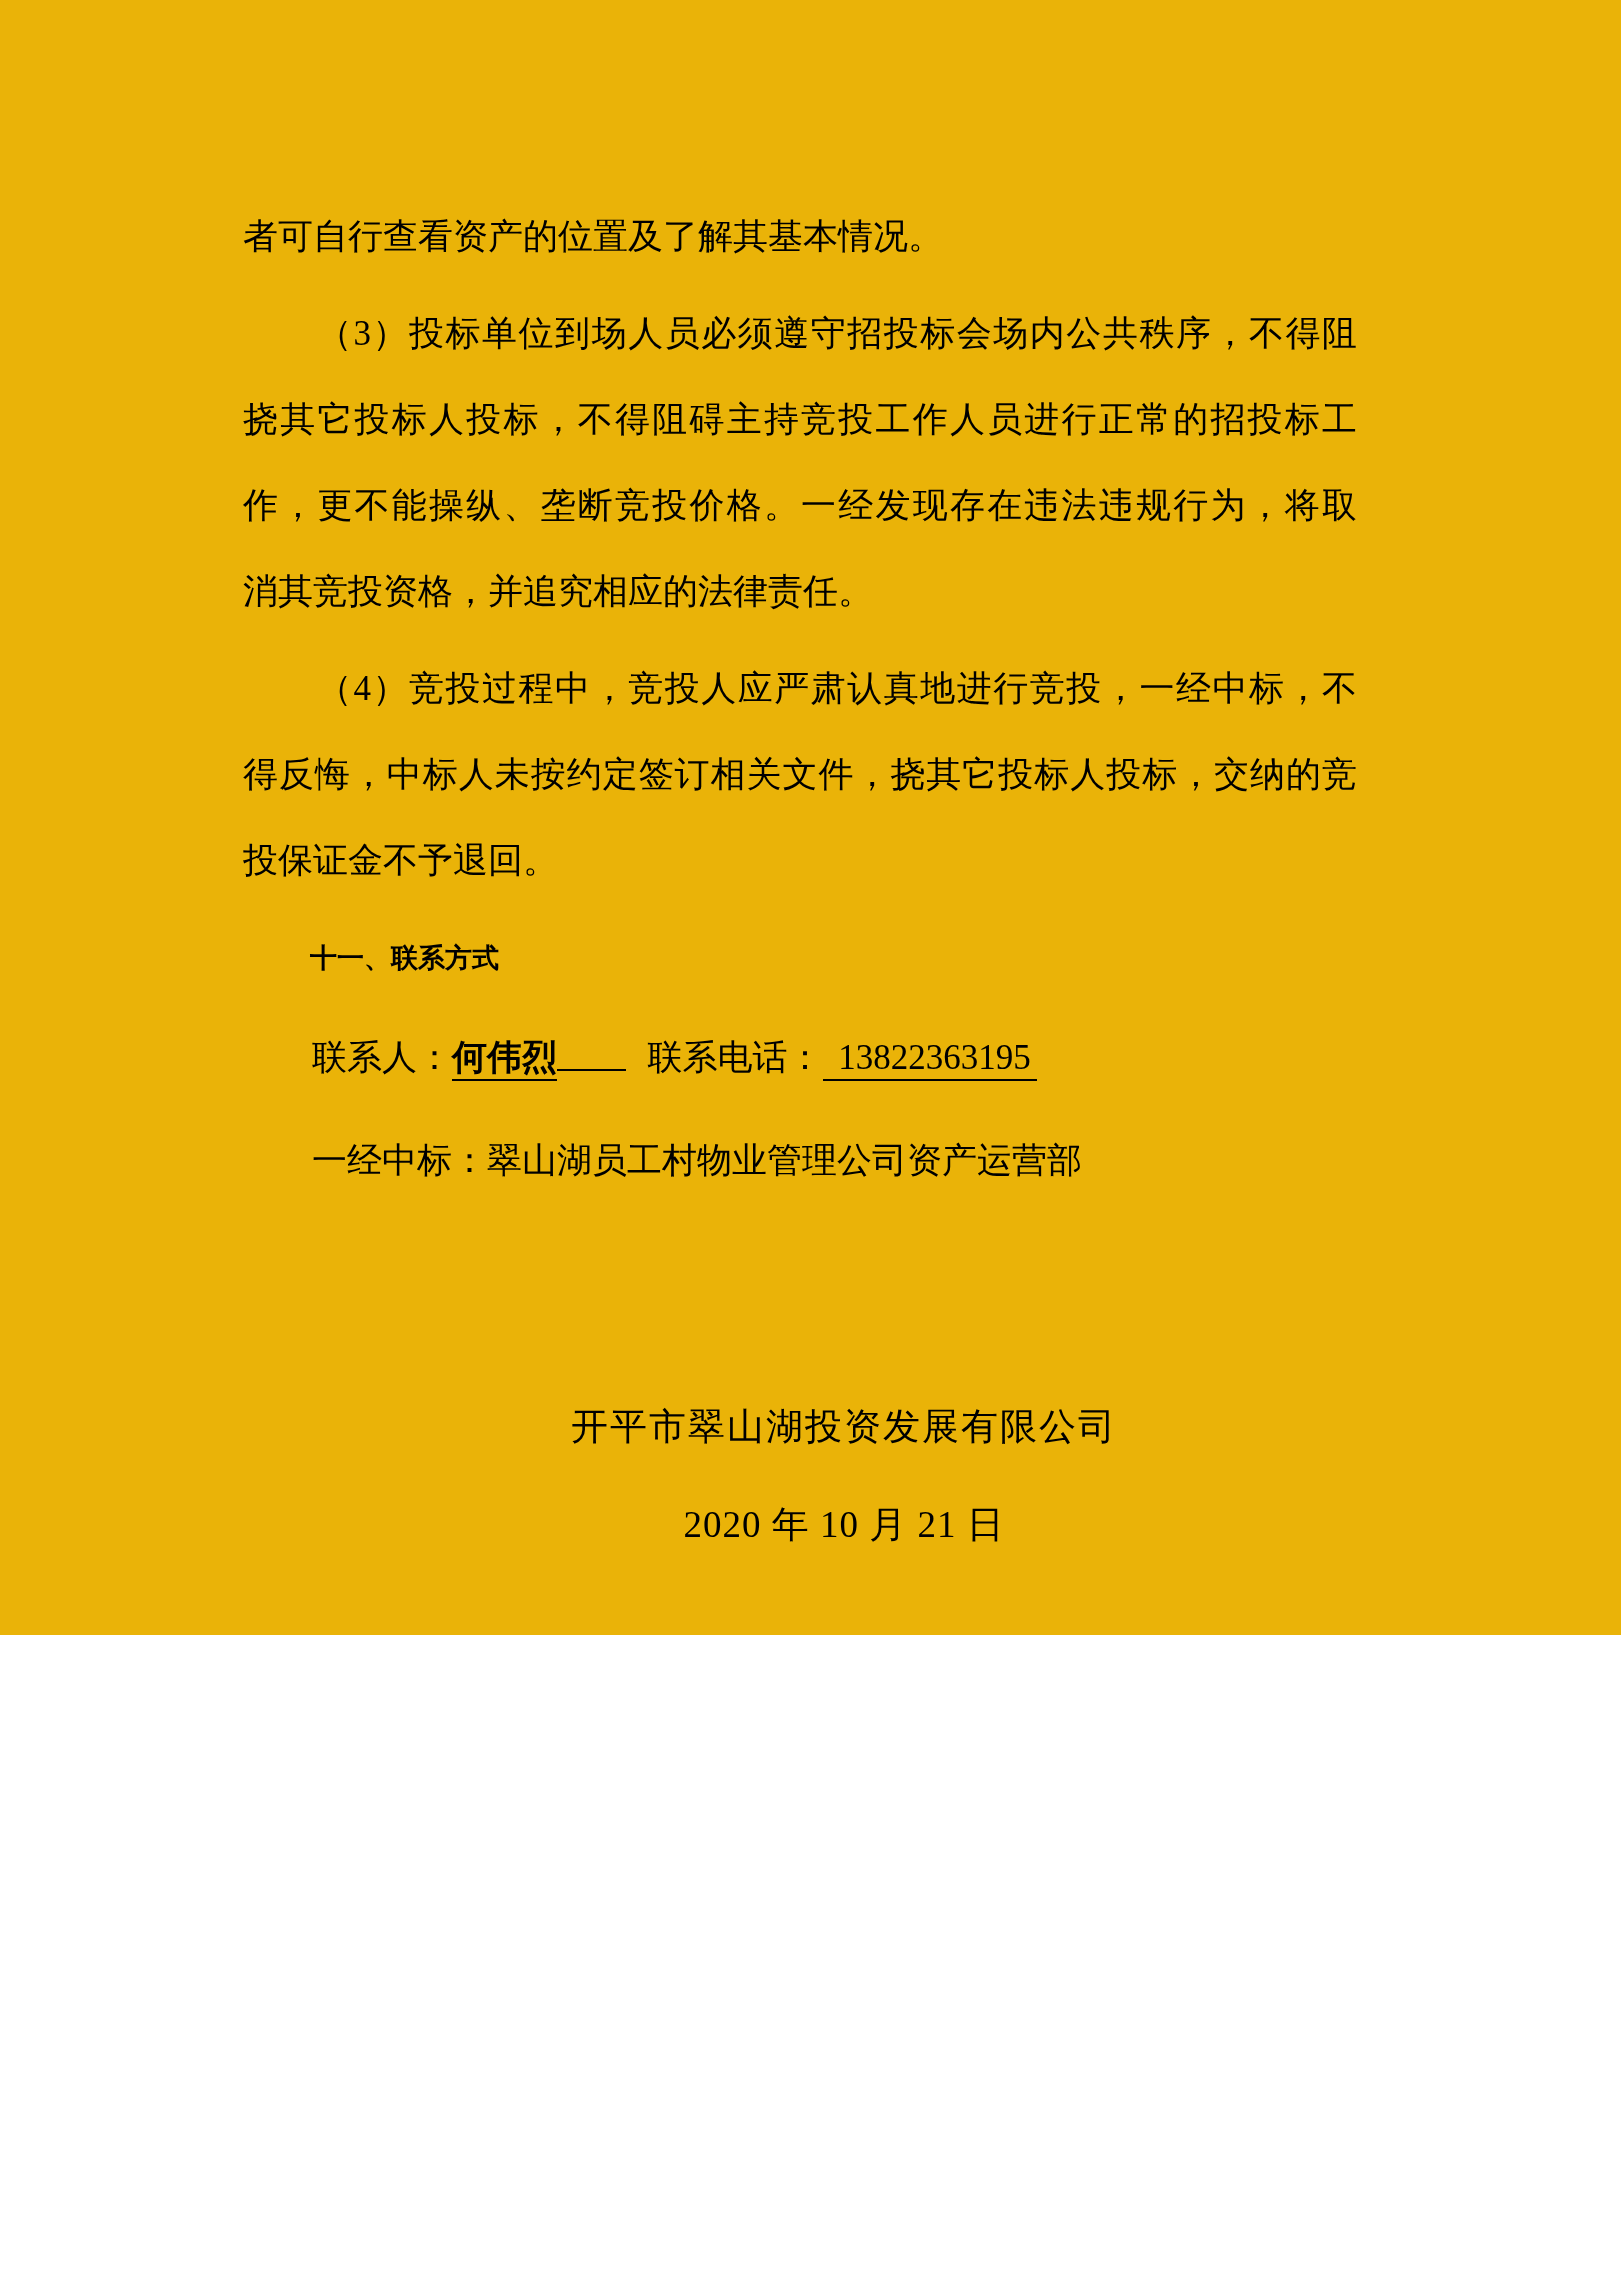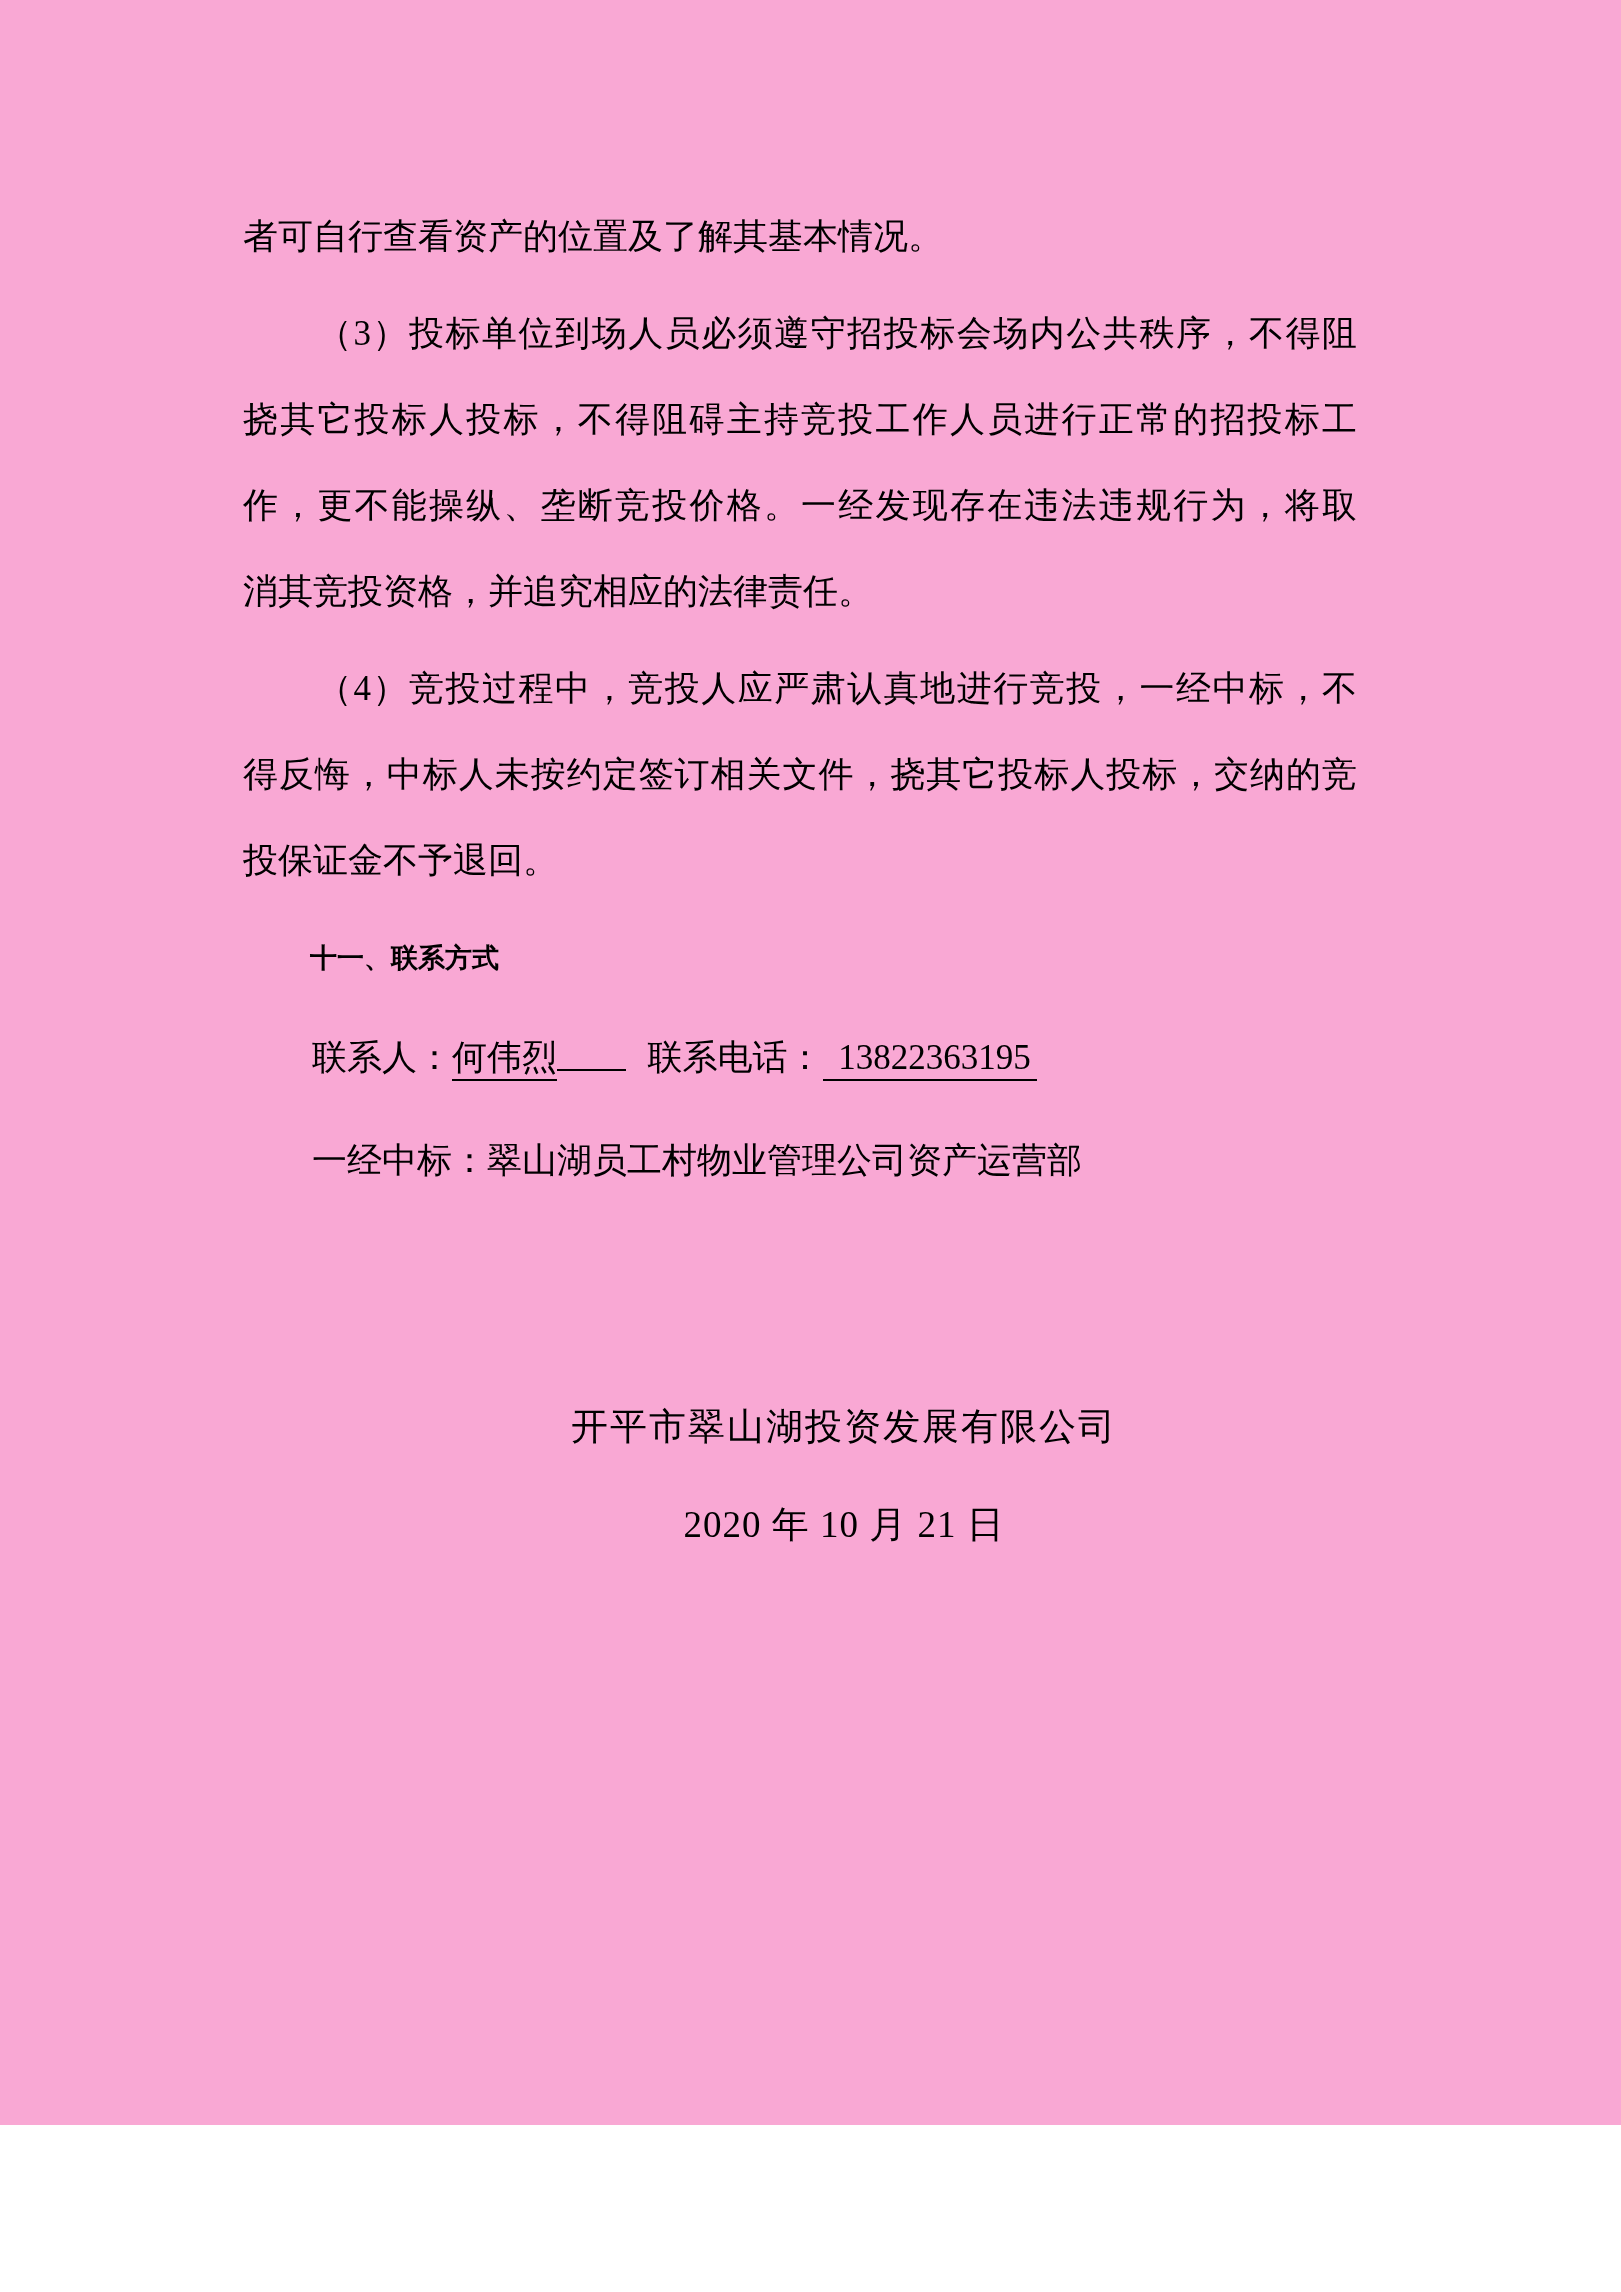--- a/index.html
+++ b/index.html
@@ -7,23 +7,23 @@
     width: 1621px;
     height: 2293px;
     background: #ffffff;
     color: #000000;
     font-family: "Liberation Serif", "DejaVu Serif", serif;
     overflow: hidden;
   }
   .page {
     box-sizing: border-box;
     width: 1621px;
-    height: 2125px;
+    height: 1635px;
     padding: 194px 264px 0 243px;
-    background: #f9a8d4;
+    background: #eab308;
   }
   .content { width: 1114px; }
 
   
   .para { margin: 0; }
   .para + .para { margin-top: 10.8px; }
   .line {
     font-size: 35px;
     line-height: 86px;
     white-space: nowrap;
@@ -49,20 +49,21 @@
   .contact-line {
     font-size: 35px;
     line-height: 86px;
     padding-left: 69px;
     white-space: nowrap;
   }
   .contact-line + .contact-line { margin-top: 16.7px; }
   .u-name {
     border-bottom: 2.9px solid #000;
     padding-bottom: 2px;
+    font-weight: bold;
   }
   .u-name-blank {
     display: inline-block;
     width: 69px;
     border-bottom: 2.9px solid #000;
     height: 1em;
     vertical-align: baseline;
     margin-bottom: -2px;
   }
   .phone-label { margin-left: 21.6px; }

